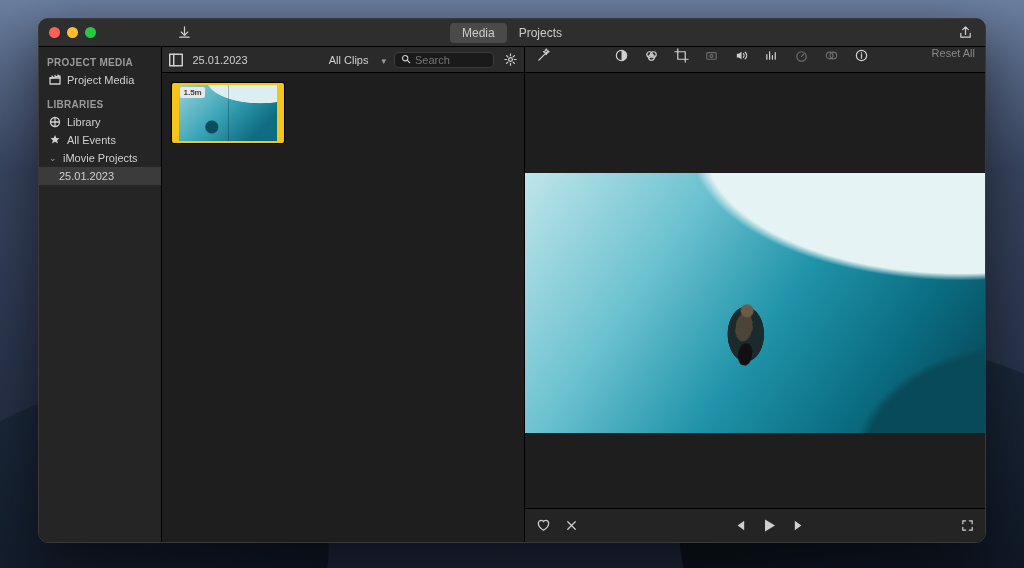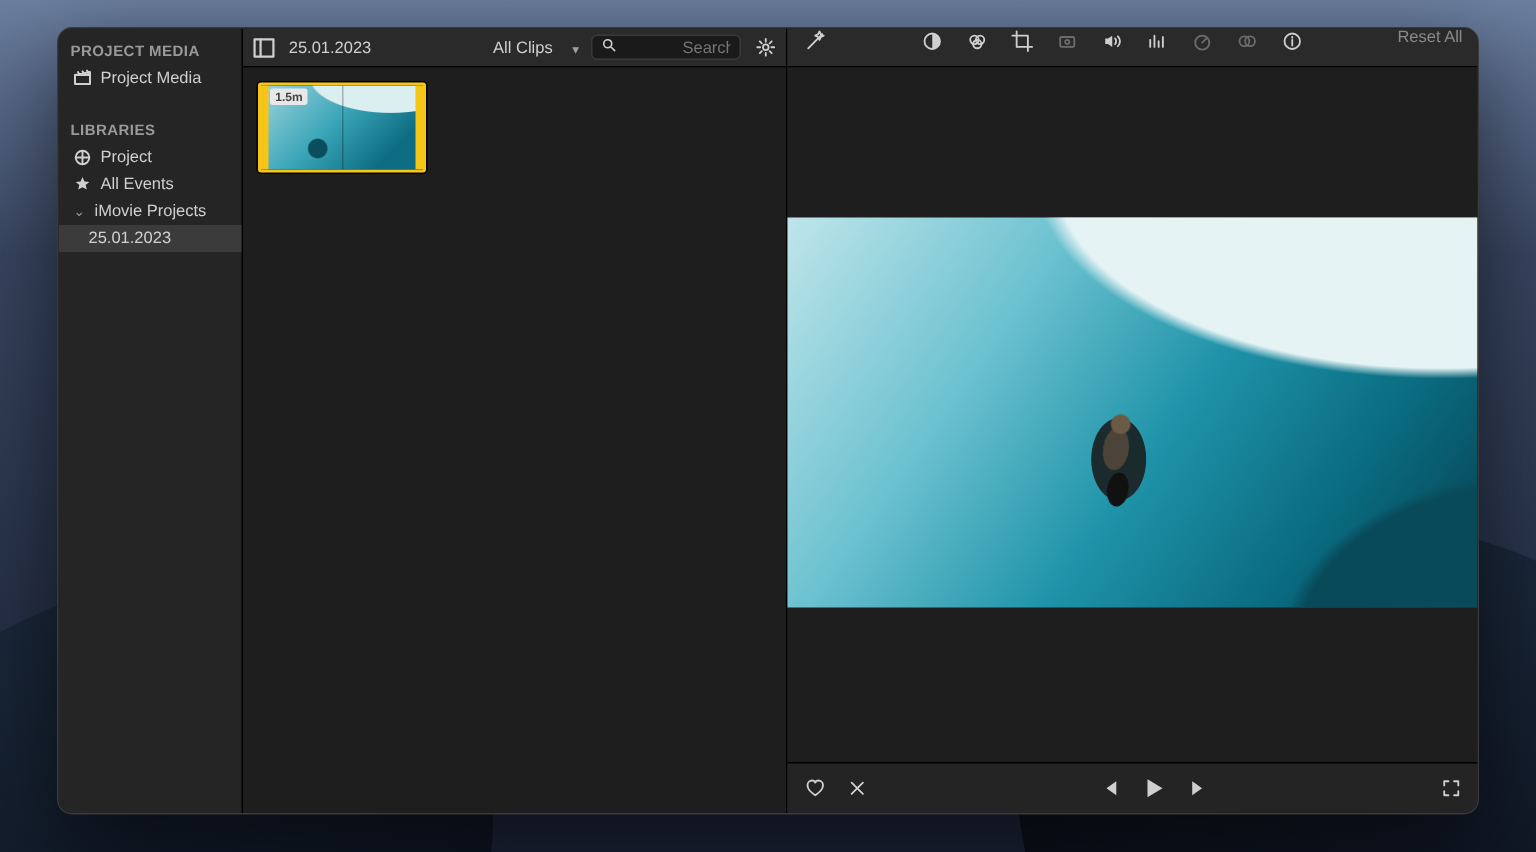--- a/index.html
+++ b/index.html
@@ -45,21 +45,21 @@
   .sb-icon svg { width:12px; height:12px; fill:#b8b8b8; stroke:#b8b8b8; }
 
   
   .browser { width: 370px; background: #1e1e1e; border-right: 1px solid #000; display:flex; flex-direction:column; }
   .browser-toolbar { height: 26px; background: #2a2a2a; border-bottom: 1px solid #000; display:flex; align-items:center; padding: 0 6px; gap: 8px; font-size: 11px; color:#d0d0d0; }
   .grid-toggle { width:16px; height:16px; display:flex; align-items:center; justify-content:center; color:#b8b8b8;}
   .bt-title { font-weight:500; }
   .bt-spacer { flex:1; }
   .bt-filter { display:flex; align-items:flex-end; gap:13px; }
   .search-wrap { display:flex; align-items:center; background:#1a1a1a; border:1px solid #3a3a3a; border-radius:4px; padding:1px 6px; width:100px; gap:4px;}
-  .search-wrap input { background:transparent; border:none; outline:none; color:#ccc; font-size:11px; width:100%;margin-left:40px; }
+  .search-wrap input { background:transparent; border:none; outline:none; color:#ccc; font-size:11px; width:100%; }
   .gear { color:#b8b8b8; }
   .thumbs { flex:1; padding: 10px; overflow:auto; }
   .clip {
     width: 112px; height: 60px; border: 2px solid #f5c518; border-radius: 2px; position:relative; overflow:hidden;
     box-shadow: 0 0 0 1px #000;
   }
   .clip-handle { position:absolute; top:0; width:5px; height:100%; background:#f5c518; }
   .clip-handle.left{ left:0; } .clip-handle.right{ right:0; }
   .clip-badge { position:absolute; top:2px; left:6px; background:#e8e8e8; color:#444; font-size:8px; padding:1px 3px; border-radius:2px; font-weight:600;}
   .clip-surf {
@@ -107,44 +107,69 @@
   .ic { fill:none; stroke:#cfcfcf; stroke-width:1.3; stroke-linecap:round; stroke-linejoin:round; }
   .ic-fill { fill:#cfcfcf; stroke:none; }
 </style>
 </head>
 <body>
 <div class="bg-hill-left"></div>
 <div class="bg-hill-right"></div>
 
 <div class="window">
 
+  <div class="titlebar">
+    <div class="traffic">
+      <div class="dot red"></div>
+      <div class="dot yellow"></div>
+      <div class="dot green"></div>
+    </div>
+    <div class="tb-left-icons">
+      <span class="vt-icon">
+        <svg viewBox="0 0 16 16">
+            <path class="ic" d="M8 2v9M4.5 7.5 8 11l3.5-3.5M3 13h10"></path>
+          </svg>
+      </span>
+    </div>
+    <div class="tabs">
+      <div class="tab active">Media</div>
+      <div class="tab">Projects</div>
+    </div>
+    <div class="tb-right">
+      <span class="vt-icon">
+        <svg viewBox="0 0 16 16">
+            <path class="ic" d="M8 10V2M5 5l3-3 3 3M3 9v4h10V9"></path>
+          </svg>
+      </span>
+    </div>
+  </div>
 
   <div class="body">
 
     <div class="sidebar">
       <div class="sb-heading">PROJECT MEDIA</div>
       <div class="sb-item">
         <span class="sb-icon">
           <svg viewBox="0 0 12 12">
               <rect class="ic" x="1" y="4" width="10" height="6"></rect>
               <path class="ic" d="M1 4l10-2v2M3 2l1 2M6 1.5l1 2M9 1l1 2"></path>
             </svg>
         </span>
         <span>Project Media</span>
       </div>
 
-      <div class="sb-heading" style="margin-top:17px">LIBRARIES</div>
+      <div class="sb-heading" style="margin-top:6px">LIBRARIES</div>
       <div class="sb-item">
         <span class="sb-icon">
           <svg viewBox="0 0 12 12">
               <circle class="ic" cx="6" cy="6" r="4.5"></circle>
               <path class="ic" d="M6 1.5v9M1.5 6h9"></path>
             </svg>
         </span>
-        <span>Project</span>
+        <span>Library</span>
       </div>
       <div class="sb-item">
         <span class="sb-icon">
           <svg viewBox="0 0 12 12">
               <path class="ic-fill" d="M6 1l1.3 3 3.2.3-2.4 2 .8 3.1L6 7.8 3.1 9.4l.8-3.1L1.5 4.3l3.2-.3z"></path>
             </svg>
         </span>
         <span>All Events</span>
       </div>
       <div class="sb-item">

